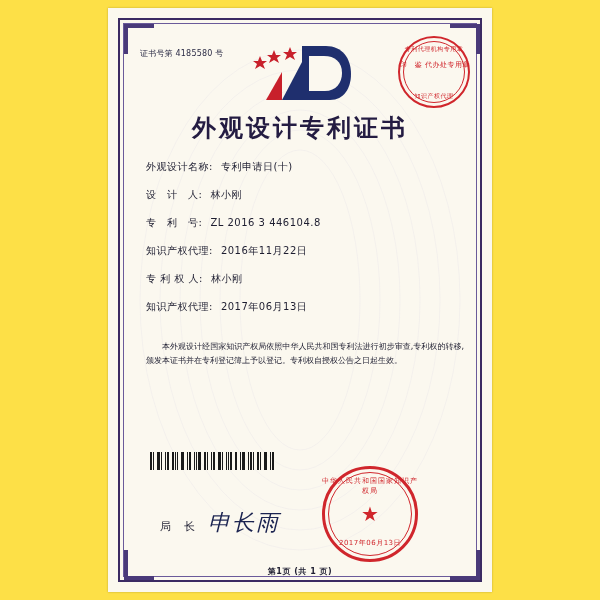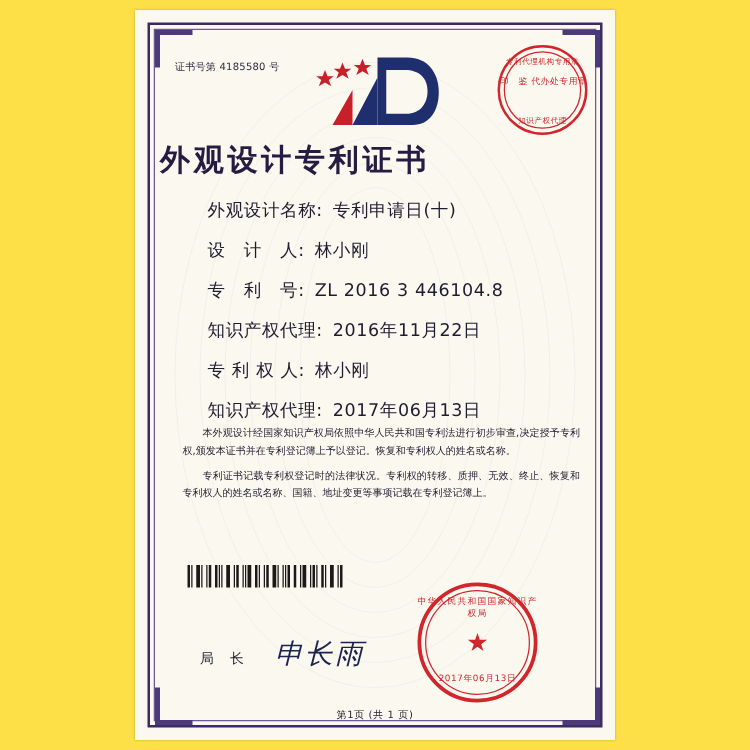--- a/index.html
+++ b/index.html
@@ -117,40 +117,40 @@
     letter-spacing: 0.5px;
   }
   .stamp-top .arc-top { top: 9px; left: 0; }
   .stamp-top .arc-bot { bottom: 7px; left: 0; }
 
   .title {
     position: absolute;
     left: 128px;
     top: 112px;
     width: 344px;
+    text-align: center;
     font-size: 24px;
     font-weight: bold;
     color: #241c42;
     letter-spacing: 3px;
     font-family: "DejaVu Sans", "Liberation Sans", sans-serif;
   }
 
   .fields {
     position: absolute;
     left: 146px;
     top: 160px;
     width: 320px;
   }
   .field-row {
     display: flex;
     align-items: baseline;
     margin-bottom: 14px;
-    font-size: 14px;
+    font-size: 10px;
     color: #1d1d30;
-    margin-left: 20px;
   }
   .field-label {
     white-space: nowrap;
     letter-spacing: 0.5px;
   }
   .field-value {
     margin-left: 8px;
     letter-spacing: 0.5px;
   }
 
@@ -194,36 +194,35 @@
     top: 508px;
     display: flex;
     align-items: baseline;
   }
   .director-label {
     font-size: 11px;
     color: #1d1d30;
     letter-spacing: 1px;
   }
   .director-sign {
-    margin-left: 24px;
+    margin-left: 12px;
     font-size: 22px;
     color: #1b2350;
     font-family: "DejaVu Serif", "Liberation Serif", serif;
     font-style: italic;
     letter-spacing: 2px;
   }
 
   
   .seal {
     position: absolute;
     left: 322px;
     top: 466px;
     width: 96px;
     height: 96px;
-    margin-left: 12px;
   }
   .seal .ring-out {
     position: absolute; inset: 0;
     border: 3px solid #d0262c;
     border-radius: 50%;
   }
   .seal .ring-in {
     position: absolute; left: 6px; top: 6px; right: 6px; bottom: 6px;
     border: 1px solid #d0262c;
     border-radius: 50%;
@@ -260,20 +259,21 @@
 
   .page-footer {
     position: absolute;
     left: 128px;
     top: 566px;
     width: 344px;
     text-align: center;
     font-size: 8px;
     color: #1d1d30;
     letter-spacing: 0.5px;
+    font-weight: bold;
   }
 
   
   .guilloche {
     position: absolute;
     left: 126px;
     top: 26px;
     width: 348px;
     height: 548px;
     opacity: 0.28;
@@ -351,22 +351,21 @@
       <span class="field-label">专 利 权 人:</span>
       <span class="field-value">林小刚</span>
     </div>
     <div class="field-row">
       <span class="field-label">知识产权代理:</span>
       <span class="field-value">2017年06月13日</span>
     </div>
   </div>
 
   <div class="body-text">
-    <p>本外观设计经国家知识产权局依照中华人民共和国专利法进行初步审查,决定授予专利权,颁发本证书并在专利登记簿上予以登记。恢复和专利权人的姓名或名称。</p>
-    <p>专利证书记载专利权登记时的法律状况。专利权的转移、质押、无效、终止、恢复和专利权人的姓名或名称、国籍、地址变更等事项记载在专利登记簿上。</p>
+    <p>本外观设计经国家知识产权局依照中华人民共和国专利法进行初步审查,专利权的转移,颁发本证书并在专利登记簿上予以登记。专利权自授权公告之日起生效。</p>
   </div>
 
   <div class="barcode">
     <span class="w2"></span><span></span><span class="gap"></span><span class="w3"></span><span></span><span class="gap"></span><span></span><span class="w2"></span><span class="gap"></span><span class="w2"></span><span></span><span></span><span class="gap"></span><span class="w3"></span><span class="gap"></span><span></span><span class="w2"></span><span class="gap"></span><span></span><span></span><span class="w3"></span><span class="gap"></span><span class="w2"></span><span></span><span class="gap"></span><span></span><span class="w2"></span><span class="gap"></span><span class="w3"></span><span></span><span class="gap"></span><span></span><span></span><span class="w2"></span><span class="gap"></span><span class="w2"></span><span class="gap"></span><span></span><span class="w3"></span><span class="gap"></span><span></span><span class="w2"></span><span></span><span class="gap"></span><span class="w2"></span><span></span><span class="gap"></span><span class="w3"></span><span class="gap"></span><span></span><span class="w2"></span>
   </div>
 
   <div class="director-row">
     <span class="director-label">局　长</span>
     <span class="director-sign">申长雨</span>
   </div>

